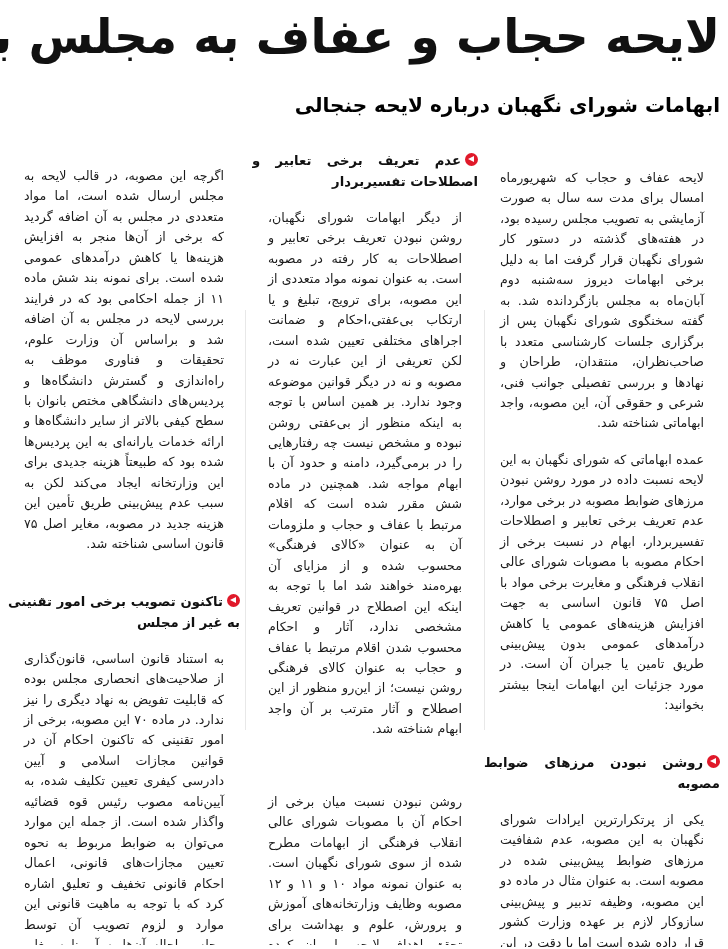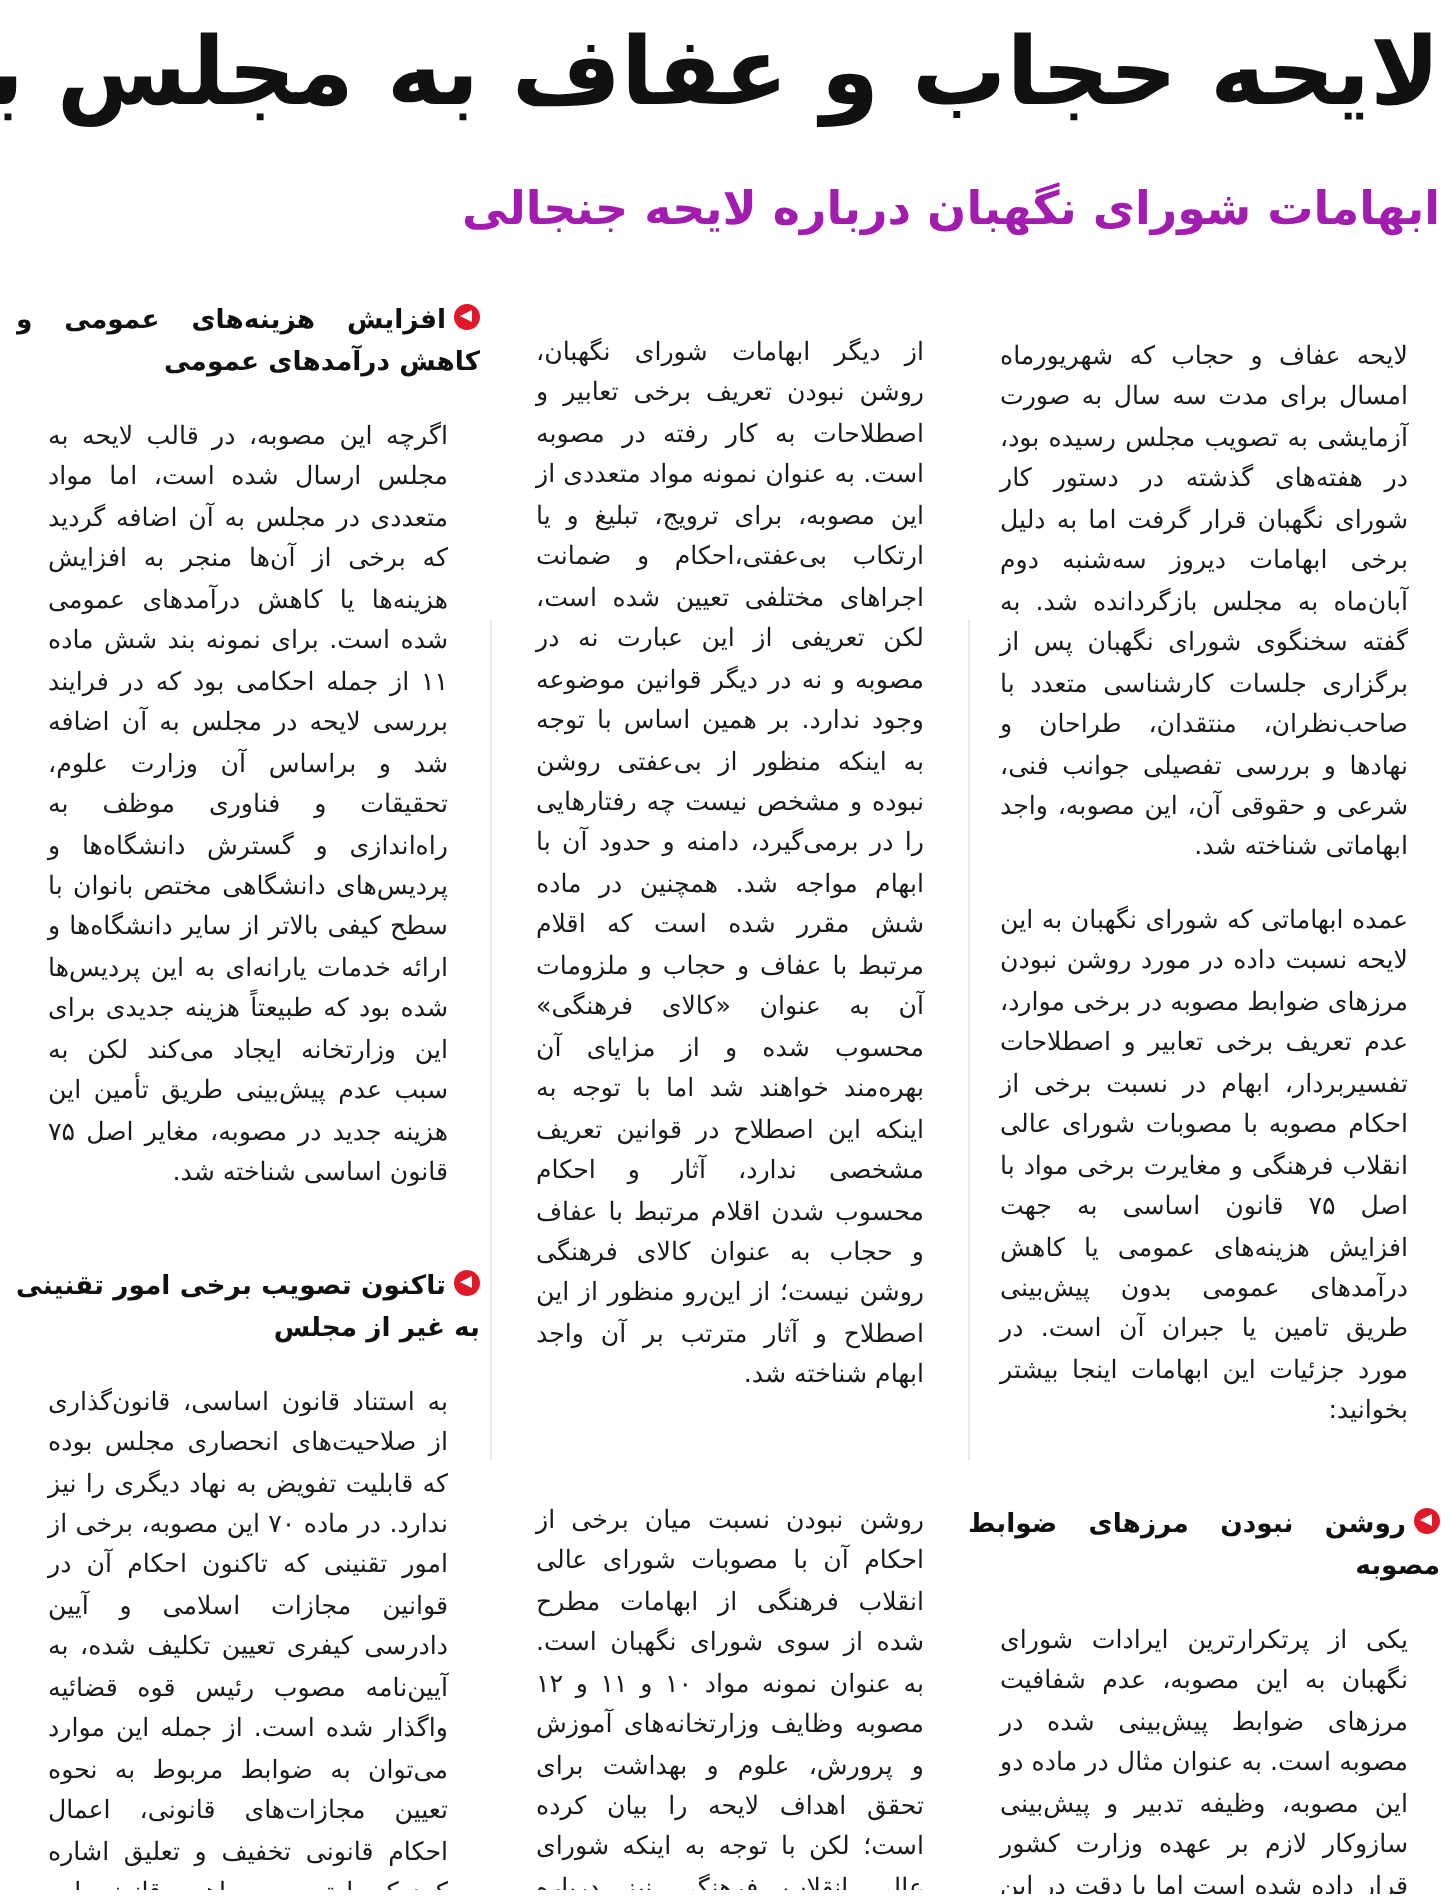--- a/index.html
+++ b/index.html
@@ -28,23 +28,23 @@
       letter-spacing: -1px;
       color: #111;
       white-space: nowrap;
     }
     .subhead {
       position: absolute;
       top: 88px;
       right: 8px;
       font-family: "DejaVu Sans", sans-serif;
       font-weight: bold;
-      font-size: 23px;
+      font-size: 20px;
       line-height: 34px;
-      color: #a21caf;
+      color: #000000;
       white-space: nowrap;
     }
     .columns {
       position: absolute;
       top: 150px;
       right: 0;
       left: 0;
       height: 795px;
     }
     .col {
@@ -113,29 +113,29 @@
     <p>لایحه عفاف و حجاب که شهریورماه امسال برای مدت سه سال به صورت آزمایشی به تصویب مجلس رسیده بود، در هفته‌های گذشته در دستور کار شورای نگهبان قرار گرفت اما به دلیل برخی ابهامات دیروز سه‌شنبه دوم آبان‌ماه به مجلس بازگردانده شد. به گفته سخنگوی شورای نگهبان پس از برگزاری جلسات کارشناسی متعدد با صاحب‌نظران، منتقدان، طراحان و نهادها و بررسی تفصیلی جوانب فنی، شرعی و حقوقی آن، این مصوبه، واجد ابهاماتی شناخته شد.</p>
     <p>عمده ابهاماتی که شورای نگهبان به این لایحه نسبت داده در مورد روشن نبودن مرزهای ضوابط مصوبه در برخی موارد، عدم تعریف برخی تعابیر و اصطلاحات تفسیربردار، ابهام در نسبت برخی از احکام مصوبه با مصوبات شورای عالی انقلاب فرهنگی و مغایرت برخی مواد با اصل ۷۵ قانون اساسی به جهت افزایش هزینه‌های عمومی یا کاهش درآمدهای عمومی بدون پیش‌بینی طریق تامین یا جبران آن است. در مورد جزئیات این ابهامات اینجا بیشتر بخوانید:</p>
     <div class="gap"></div>
     <div class="section-title">
       <span class="bullet"></span><span>روشن نبودن مرزهای ضوابط مصوبه</span>
     </div>
     <p>یکی از پرتکرارترین ایرادات شورای نگهبان به این مصوبه، عدم شفافیت مرزهای ضوابط پیش‌بینی شده در مصوبه است. به عنوان مثال در ماده دو این مصوبه، وظیفه تدبیر و پیش‌بینی سازوکار لازم بر عهده وزارت کشور قرار داده شده است اما با دقت در این عبارت مشخص می‌شود که حدود دامنه این حکم و مرزهای آن روشن نبوده و به عنوان مثال معلوم نیست که آیا شامل تداخل وظایف وزارت کشور با وظایف و مسئولیت‌های دستگاه‌های دیگر نیز می‌شود یا خیر.</p>
   </div>
 
   <div class="col col-mid">
+    <div class="section-title">
+      <span class="bullet"></span><span>عدم تعریف برخی تعابیر و اصطلاحات تفسیربردار</span>
+    </div>
     <p>از دیگر ابهامات شورای نگهبان، روشن نبودن تعریف برخی تعابیر و اصطلاحات به کار رفته در مصوبه است. به عنوان نمونه مواد متعددی از این مصوبه، برای ترویج، تبلیغ و یا ارتکاب بی‌عفتی،احکام و ضمانت اجراهای مختلفی تعیین شده است، لکن تعریفی از این عبارت نه در مصوبه و نه در دیگر قوانین موضوعه وجود ندارد. بر همین اساس با توجه به اینکه منظور از بی‌عفتی روشن نبوده و مشخص نیست چه رفتارهایی را در برمی‌گیرد، دامنه و حدود آن با ابهام مواجه شد. همچنین در ماده شش مقرر شده است که اقلام مرتبط با عفاف و حجاب و ملزومات آن به عنوان «کالای فرهنگی» محسوب شده و از مزایای آن بهره‌مند خواهند شد اما با توجه به اینکه این اصطلاح در قوانین تعریف مشخصی ندارد، آثار و احکام محسوب شدن اقلام مرتبط با عفاف و حجاب به عنوان کالای فرهنگی روشن نیست؛ از این‌رو منظور از این اصطلاح و آثار مترتب بر آن واجد ابهام شناخته شد.</p>
     <div class="gap"></div>
     <p>روشن نبودن نسبت میان برخی از احکام آن با مصوبات شورای عالی انقلاب فرهنگی از ابهامات مطرح شده از سوی شورای نگهبان است. به عنوان نمونه مواد ۱۰ و ۱۱ و ۱۲ مصوبه وظایف وزارتخانه‌های آموزش و پرورش، علوم و بهداشت برای تحقق اهداف لایحه را بیان کرده است؛ لکن با توجه به اینکه شورای عالی انقلاب فرهنگی نیز درباره وظایف وزارتخانه‌های مذکور در حوزه عفاف و حجاب مصوباتی دارد، شورای نگهبان نسبت میان مواد مذکور با این مصوبات را واجد ابهام تشخیص داد.</p>
   </div>
 
   <div class="col col-left">
-    <div class="section-title">
-      <span class="bullet"></span><span>افزایش هزینه‌های عمومی و کاهش درآمدهای عمومی</span>
-    </div>
     <p>اگرچه این مصوبه، در قالب لایحه به مجلس ارسال شده است، اما مواد متعددی در مجلس به آن اضافه گردید که برخی از آن‌ها منجر به افزایش هزینه‌ها یا کاهش درآمدهای عمومی شده است. برای نمونه بند شش ماده ۱۱ از جمله احکامی بود که در فرایند بررسی لایحه در مجلس به آن اضافه شد و براساس آن وزارت علوم، تحقیقات و فناوری موظف به راه‌اندازی و گسترش دانشگاه‌ها و پردیس‌های دانشگاهی مختص بانوان با سطح کیفی بالاتر از سایر دانشگاه‌ها و ارائه خدمات یارانه‌ای به این پردیس‌ها شده بود که طبیعتاً هزینه جدیدی برای این وزارتخانه ایجاد می‌کند لکن به سبب عدم پیش‌بینی طریق تأمین این هزینه جدید در مصوبه، مغایر اصل ۷۵ قانون اساسی شناخته شد.</p>
     <div class="gap"></div>
     <div class="section-title">
       <span class="bullet"></span><span>تاکنون تصویب برخی امور تقنینی به غیر از مجلس</span>
     </div>
     <p>به استناد قانون اساسی، قانون‌گذاری از صلاحیت‌های انحصاری مجلس بوده که قابلیت تفویض به نهاد دیگری را نیز ندارد. در ماده ۷۰ این مصوبه، برخی از امور تقنینی که تاکنون احکام آن در قوانین مجازات اسلامی و آیین دادرسی کیفری تعیین تکلیف شده، به آیین‌نامه مصوب رئیس قوه قضائیه واگذار شده است. از جمله این موارد می‌توان به ضوابط مربوط به نحوه تعیین مجازات‌های قانونی، اعمال احکام قانونی تخفیف و تعلیق اشاره کرد که با توجه به ماهیت قانونی این موارد و لزوم تصویب آن توسط مجلس، احاله آن‌ها به آیین‌نامه مغایر اصل ۸۵ قانون اساسی شناخته شد.</p>
   </div>
 
 </div>
 

